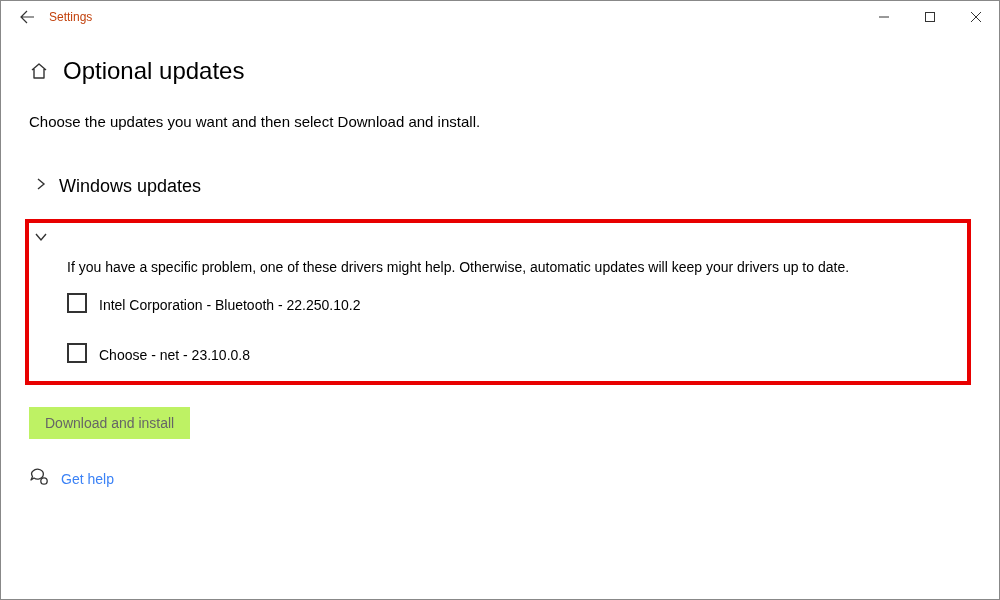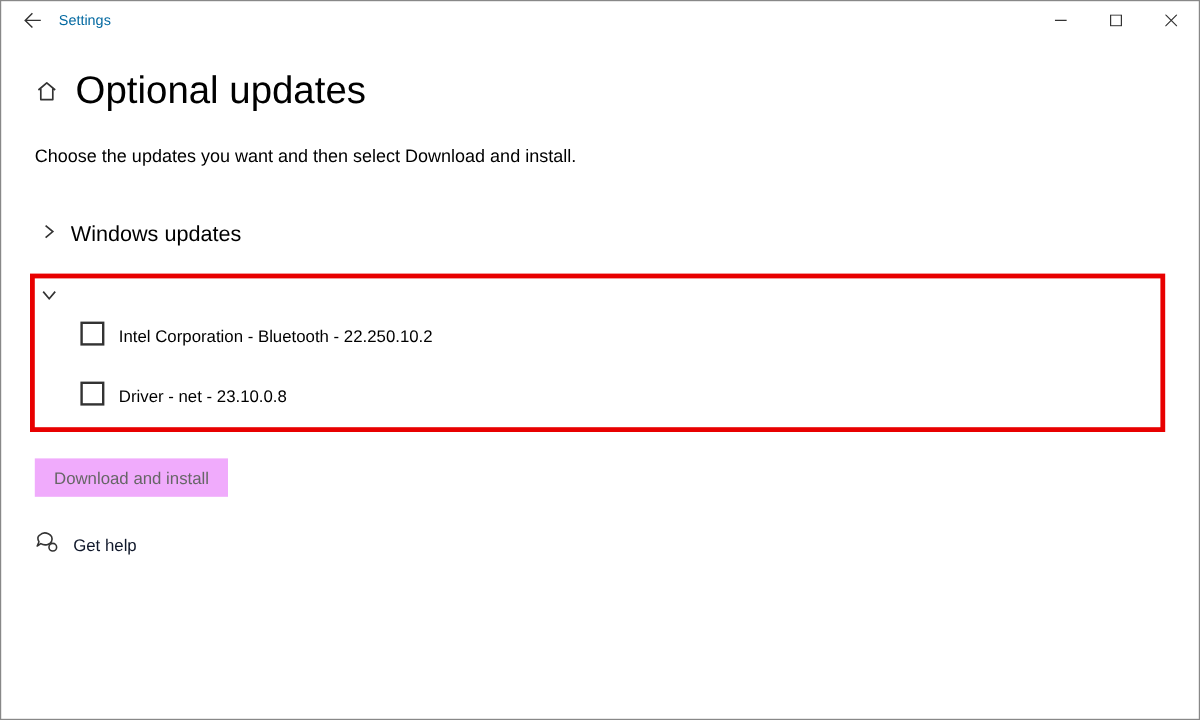--- a/index.html
+++ b/index.html
@@ -23,21 +23,21 @@
       width: 40px;
       height: 32px;
       display: flex;
       align-items: center;
       justify-content: center;
       cursor: pointer;
     }
     .titlebar .title {
       font-size: 12px;
       margin-left: 2px;
-      color: #0369a1;
+      color: #c2410c;
     }
     .titlebar .spacer { flex: 1; }
     .winbtn {
       width: 46px;
       height: 32px;
       display: flex;
       align-items: center;
       justify-content: center;
       cursor: pointer;
     }
@@ -52,21 +52,21 @@
     }
     .home-icon {
       width: 20px;
       height: 20px;
       display: flex;
       align-items: center;
       justify-content: center;
       cursor: pointer;
     }
     h1 {
-      font-size: 32px;
+      font-size: 24px;
       font-weight: 400;
     }
     .desc {
       font-size: 15px;
       margin-bottom: 46px;
     }
     .section-head {
       display: flex;
       align-items: flex-start;
       gap: 10px;
@@ -105,35 +105,35 @@
       width: 20px;
       height: 20px;
       border: 2px solid #333;
       background: #fff;
       cursor: pointer;
     }
     .update-item .lbl { font-size: 14px; }
     .dl-button {
       margin-top: 2px;
       padding: 8px 16px;
-      background: #f0abfc;
+      background: #bef264;
       color: #666;
       border: none;
       font-size: 14px;
       font-family: inherit;
       cursor: default;
     }
     .help-row {
       display: flex;
       align-items: center;
       gap: 12px;
       margin-top: 28px;
     }
     .help-row a {
-      color: #0f172a;
+      color: #3b82f6;
       text-decoration: none;
       font-size: 14px;
       cursor: pointer;
     }
     .windows-updates-section { margin-bottom: 22px; margin-left: 4px; }
   </style>
 </head>
 <body>
 
 <div class="titlebar">
@@ -185,28 +185,29 @@
   </div>
 
   <div class="highlight-box">
     <div class="section-head">
       <span class="chev">
         <svg width="12" height="12" viewBox="0 0 12 12">
             <path d="M1 3 L6 9 L11 3" stroke="#333" stroke-width="1.4" fill="none"></path>
           </svg>
       </span>
     </div>
+    <p class="driver-desc">If you have a specific problem, one of these drivers might help. Otherwise, automatic updates will keep your drivers up to date.</p>
 
     <div class="update-item">
       <div class="checkbox"></div>
       <span class="lbl">Intel Corporation - Bluetooth - 22.250.10.2</span>
     </div>
     <div class="update-item">
       <div class="checkbox"></div>
-      <span class="lbl">Driver - net - 23.10.0.8</span>
+      <span class="lbl">Choose - net - 23.10.0.8</span>
     </div>
   </div>
 
   <button class="dl-button">Download and install</button>
 
   <div class="help-row">
     <span>
       <svg width="20" height="20" viewBox="0 0 20 20">
         <path d="M4 4 C8 0, 16 3, 14 9 C13 12, 8 13, 5 11 L2 13 L3.5 9.5 C2 7, 2 5.5, 4 4 Z" stroke="#333" stroke-width="1.3" fill="none" stroke-linejoin="round"></path>
         <circle cx="15" cy="14" r="3.2" stroke="#333" stroke-width="1.3" fill="#fff"></circle>

